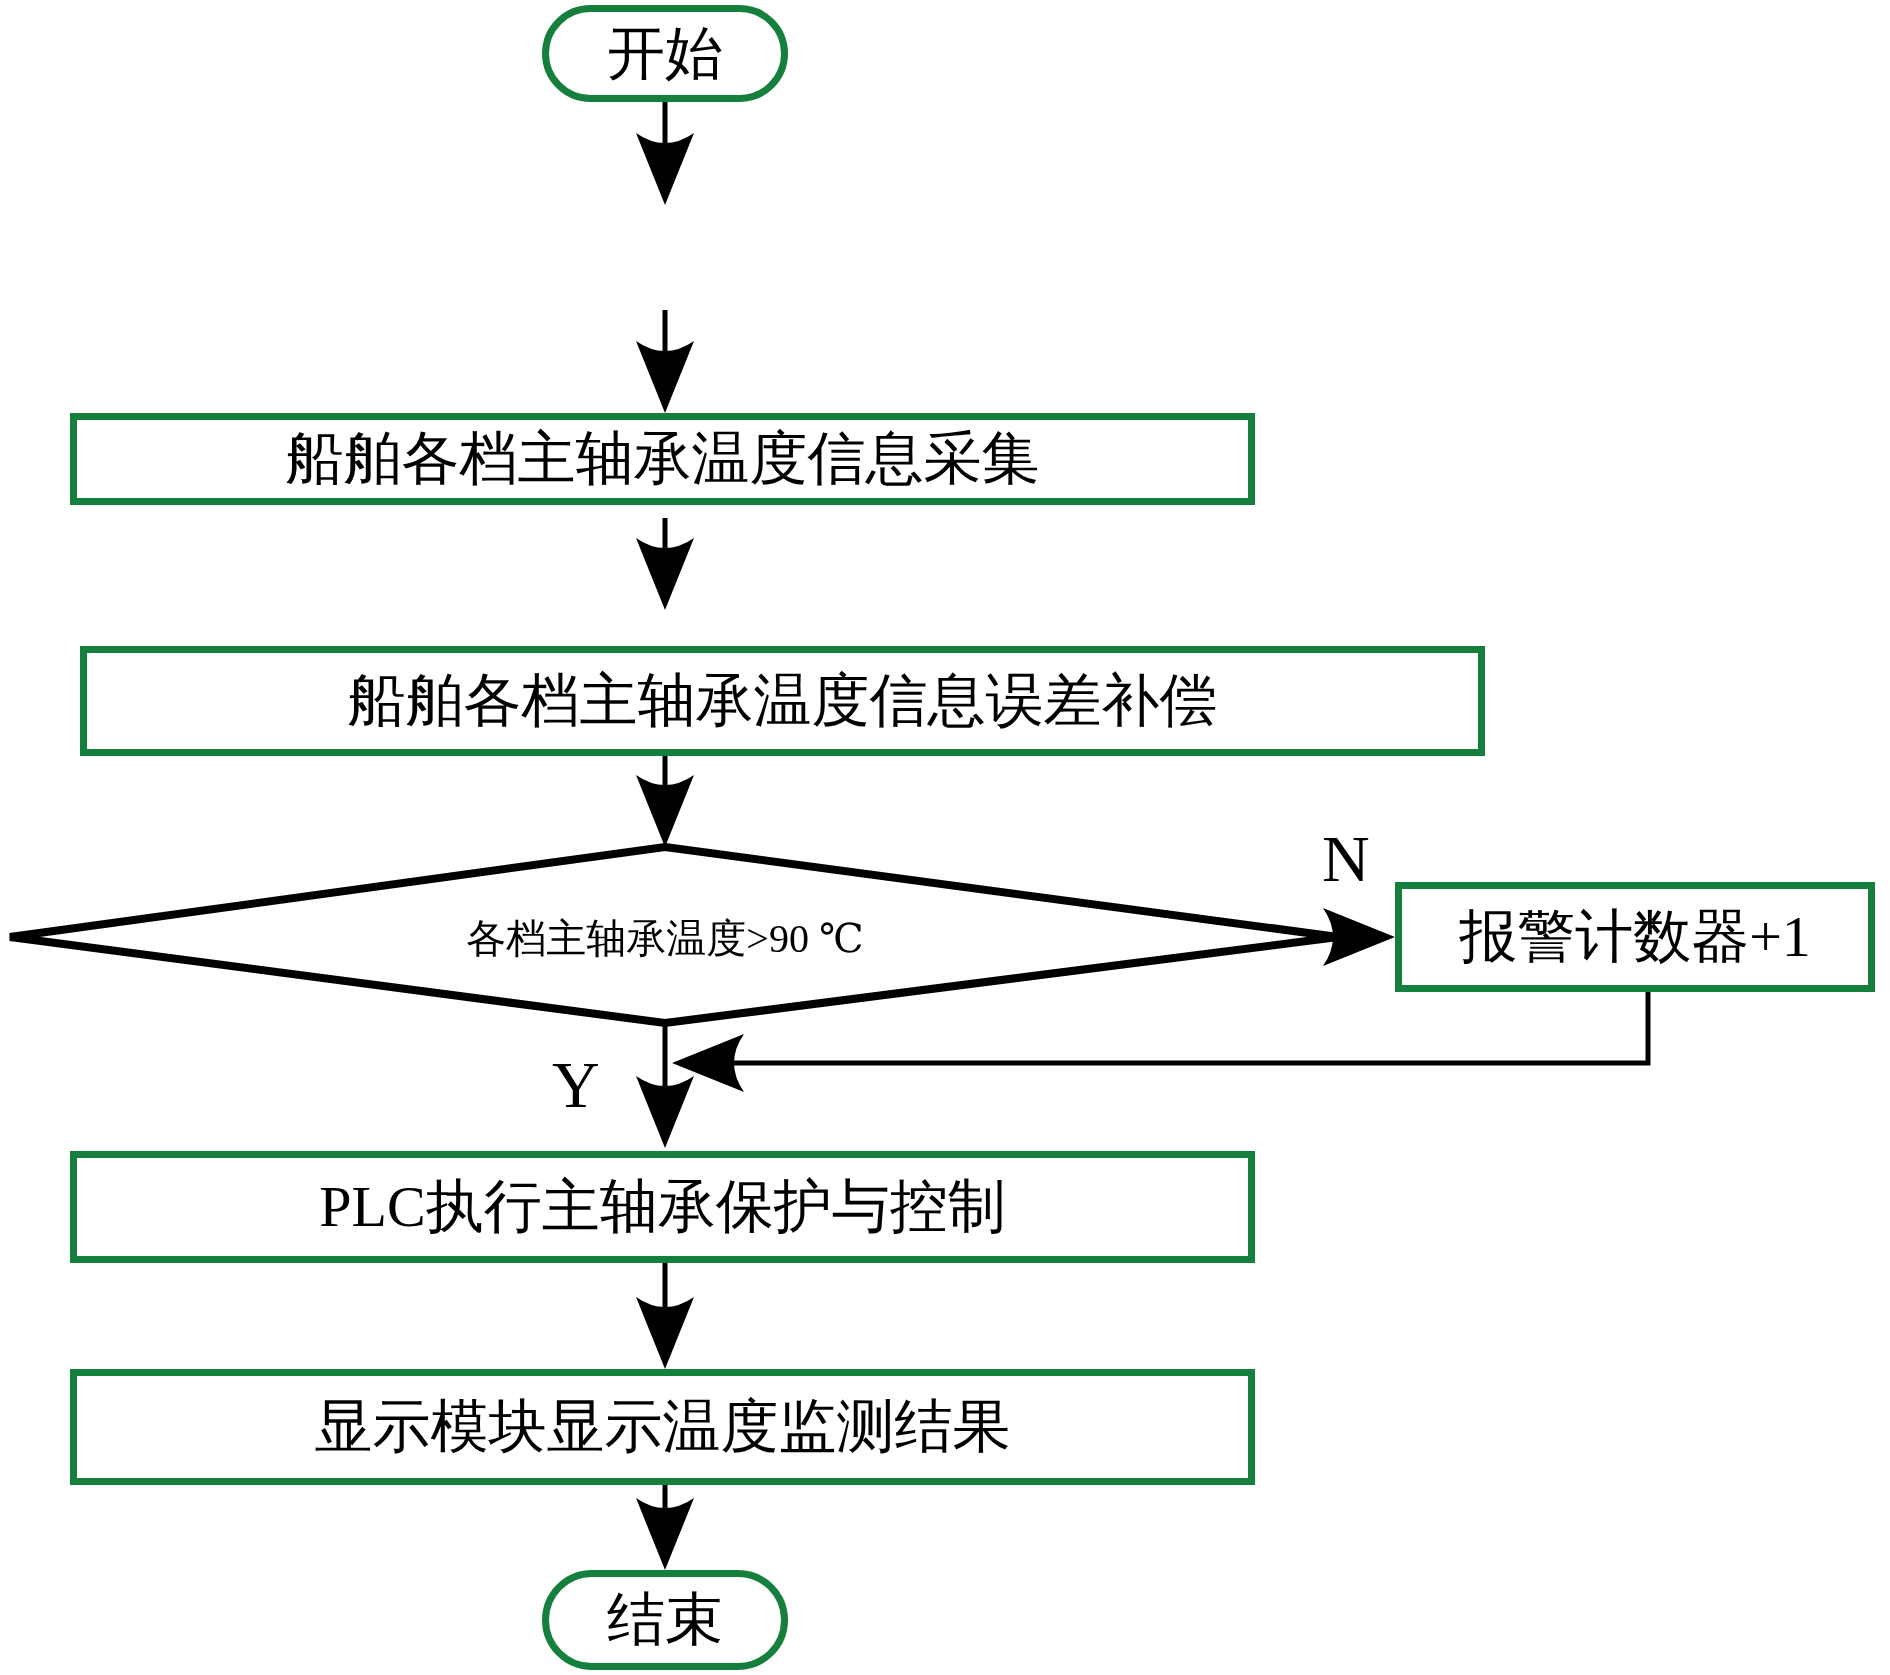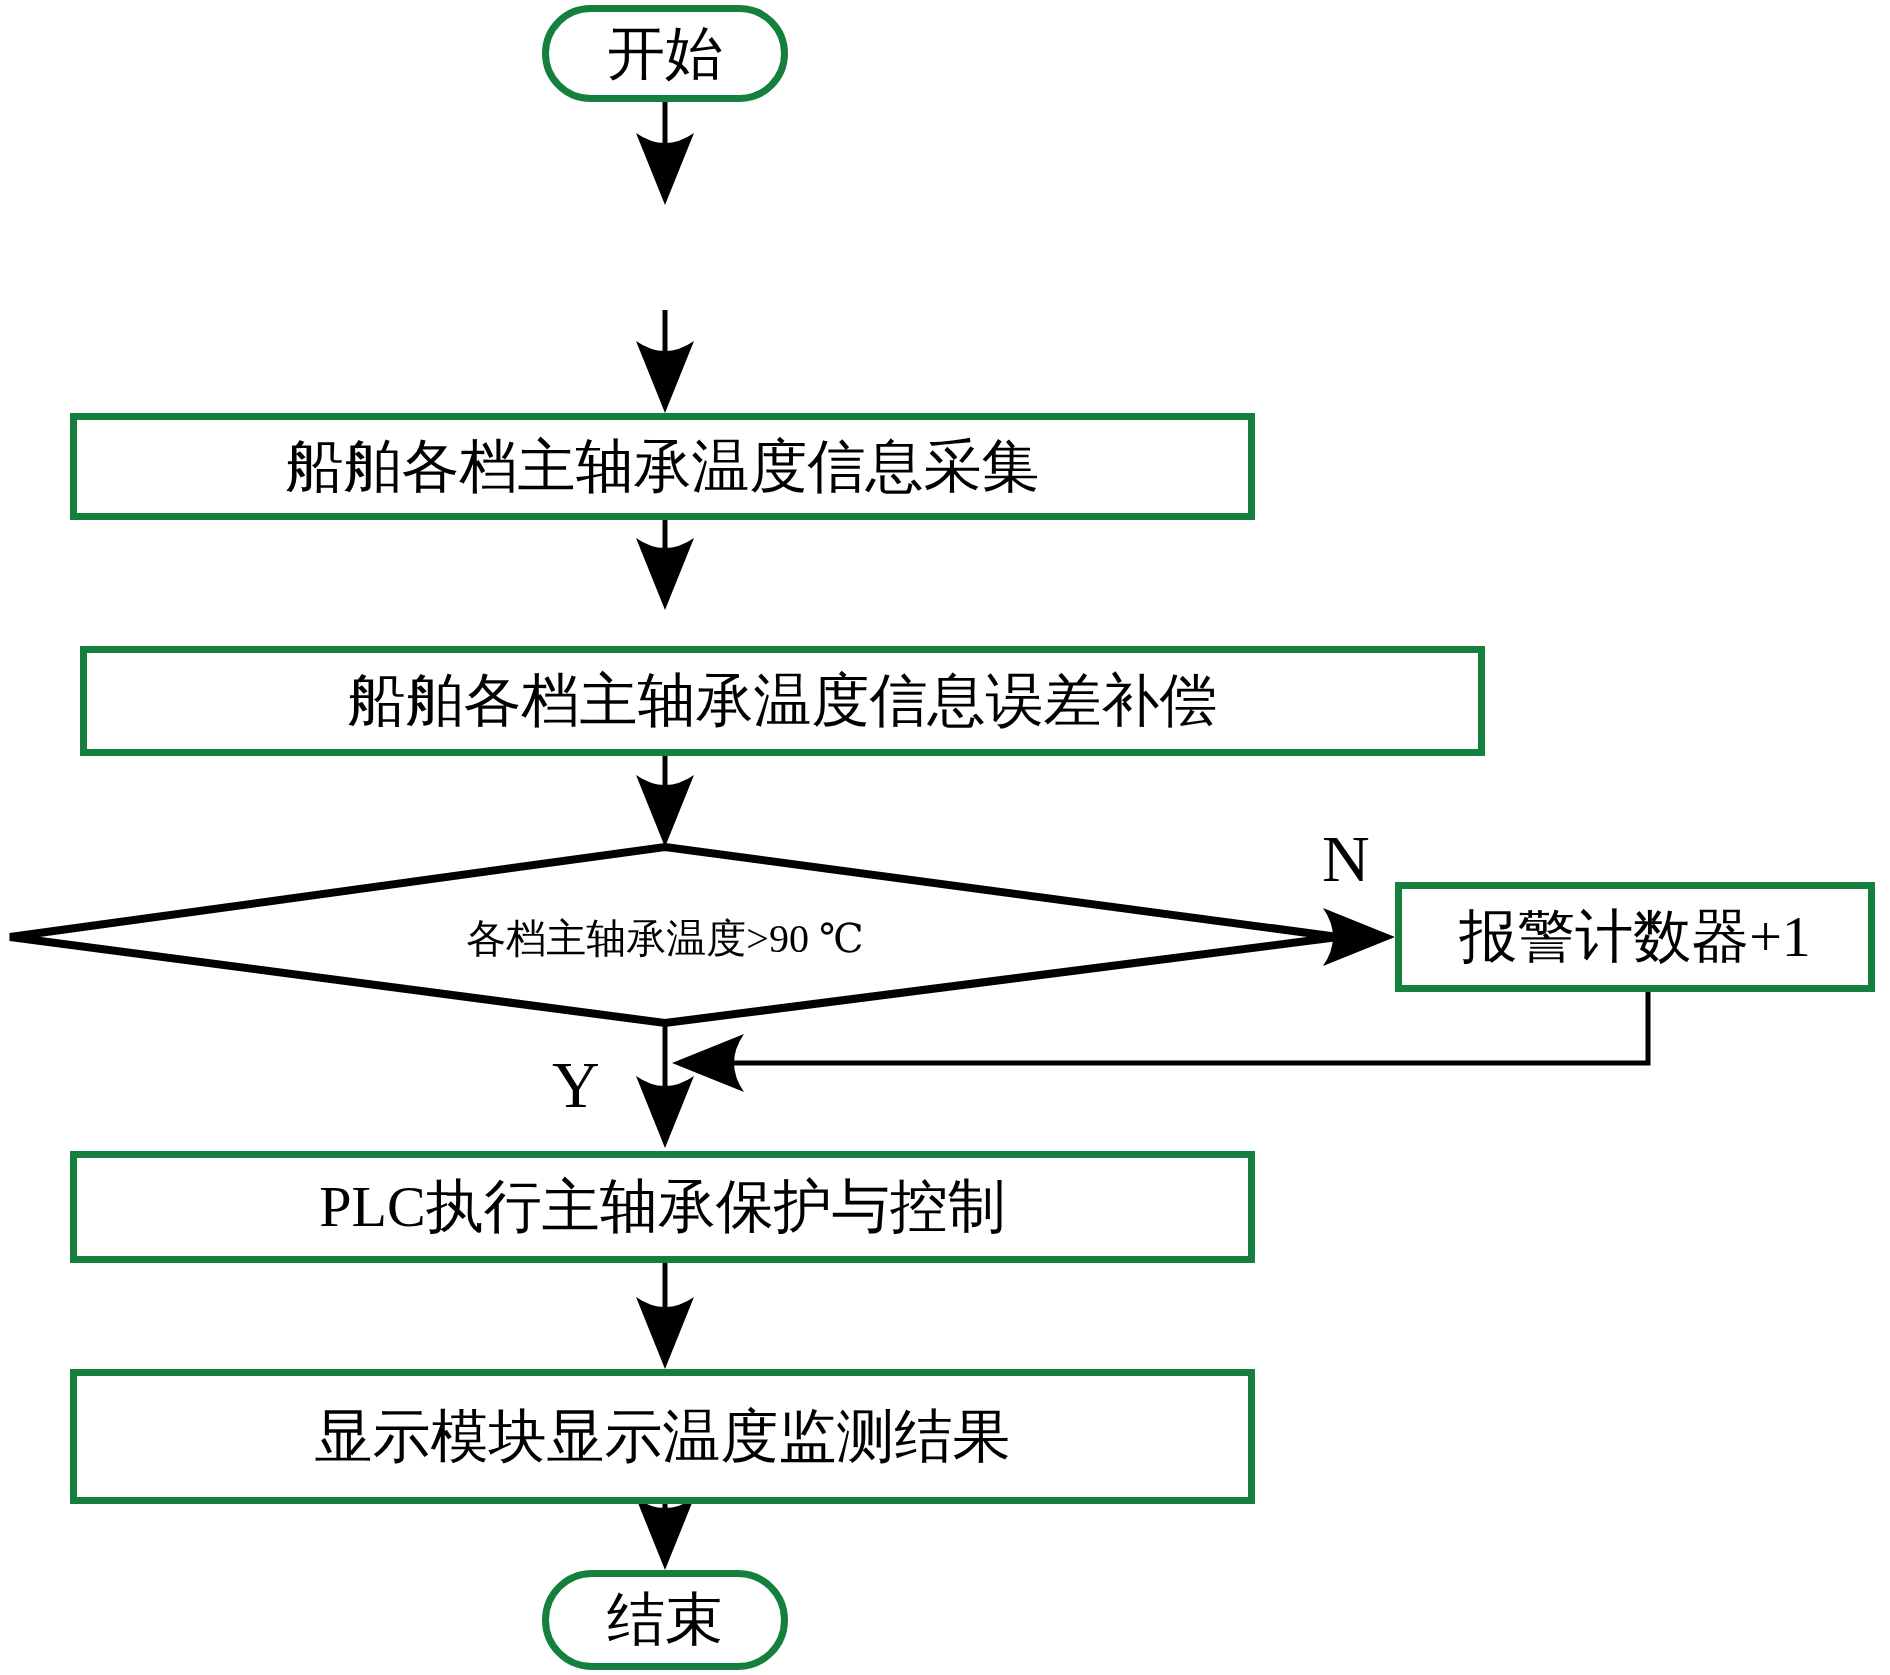--- a/index.html
+++ b/index.html
@@ -66,21 +66,21 @@
     <path class="head" d="M665,1148 L636,1076 Q665,1096 694,1076 Z"></path>
     <path class="head" d="M665,1369 L636,1297 Q665,1317 694,1297 Z"></path>
     <path class="head" d="M665,1570 L636,1498 Q665,1518 694,1498 Z"></path>
   </svg>
 
   <div class="node terminal" style="left:542px;top:5px;width:246px;height:97px;">
     <span>开始</span>
   </div>
 
 
-  <div class="node" style="left:70px;top:413px;width:1185px;height:107px;">
+  <div class="node" style="left:70px;top:413px;width:1185px;height:92px;">
     <span>船舶各档主轴承温度信息采集</span>
   </div>
 
   <div class="node" style="left:80px;top:610px;width:1405px;height:110px;margin-top:36px;">
     <span>船舶各档主轴承温度信息误差补偿</span>
   </div>
 
   <div class="plain-label" style="left:215px;top:908px;width:900px;height:62px;">
     <span>各档主轴承温度&gt;90 ℃</span>
   </div>
@@ -93,21 +93,21 @@
     <span>N</span>
   </div>
   <div class="branch-label" style="left:552px;top:1052px;">
     <span>Y</span>
   </div>
 
   <div class="node" style="left:70px;top:1151px;width:1185px;height:112px;">
     <span>PLC执行主轴承保护与控制</span>
   </div>
 
-  <div class="node" style="left:70px;top:1369px;width:1185px;height:135px;">
+  <div class="node" style="left:70px;top:1369px;width:1185px;height:116px;">
     <span>显示模块显示温度监测结果</span>
   </div>
 
   <div class="node terminal" style="left:542px;top:1570px;width:246px;height:100px;">
     <span>结束</span>
   </div>
 
 </div>
 
 </body></html>

